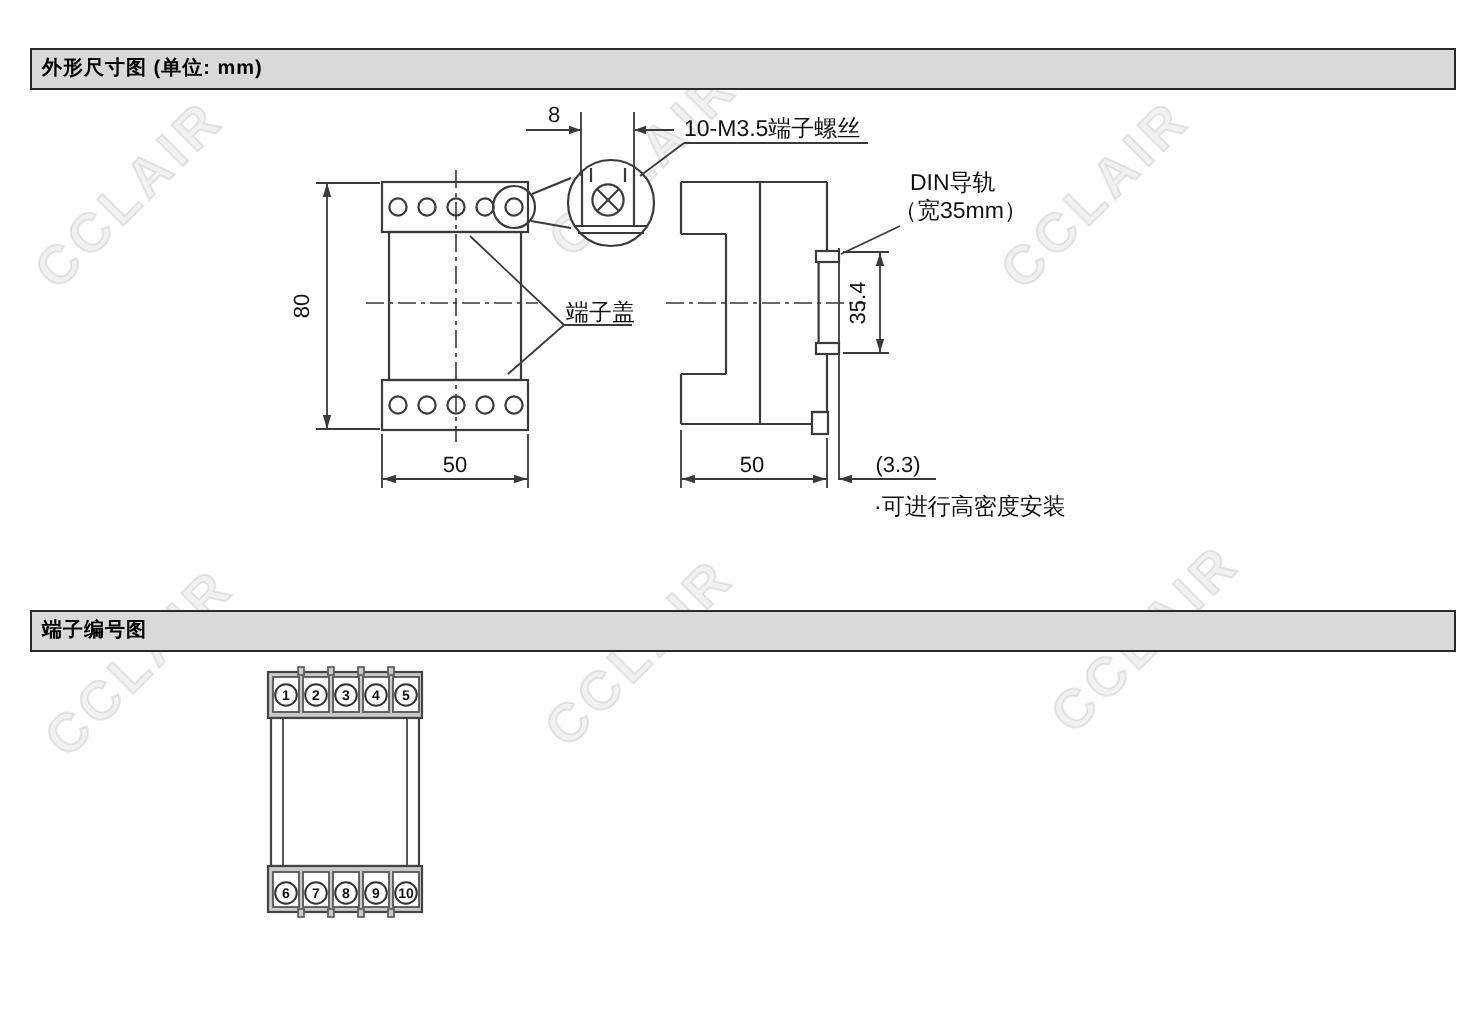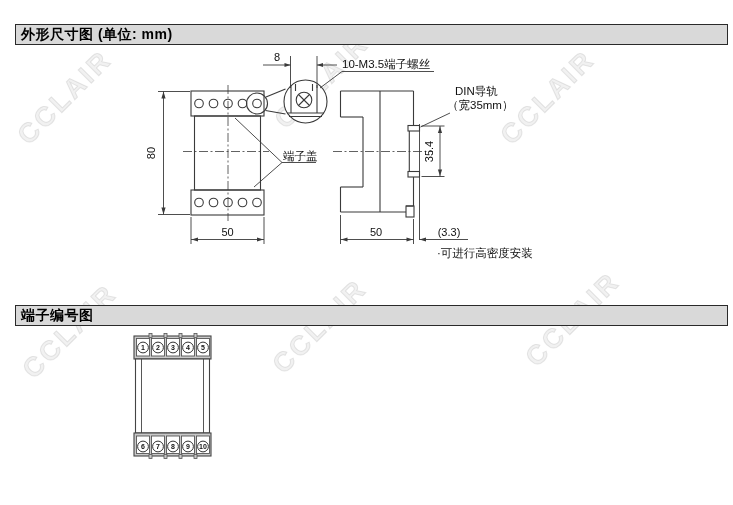--- a/index.html
+++ b/index.html
@@ -10,21 +10,21 @@
   .wm-layer{position:absolute;inset:0;z-index:1;}
   .watermark{
     position:absolute;font-size:27px;font-weight:700;letter-spacing:3px;
     color:rgba(120,120,120,0.10);-webkit-text-stroke:1px rgba(130,130,130,0.18);
     transform:rotate(-45deg);white-space:nowrap;user-select:none;
   }
   .drawing{position:absolute;left:0;top:0;z-index:2;}
   .section-header{
     position:absolute;left:15px;width:706px;height:19px;z-index:3;
     background:#d9d9d9;border:1.5px solid #2a2a2a;
-    font-size:14px;font-weight:bold;color:#000;
+    font-size:10px;font-weight:bold;color:#000;
     line-height:19px;padding-left:5px;letter-spacing:0.5px;
   }
   .hdr1{top:24px;}
   .hdr2{top:305px;}
   svg text{font-family:"Liberation Sans","DejaVu Sans",sans-serif;fill:#111;}
   svg .dim{font-size:11px;}
   svg .lbl{font-size:11.5px;}
   svg .tnum{font-size:7px;font-weight:bold;}
 </style>
 </head>

